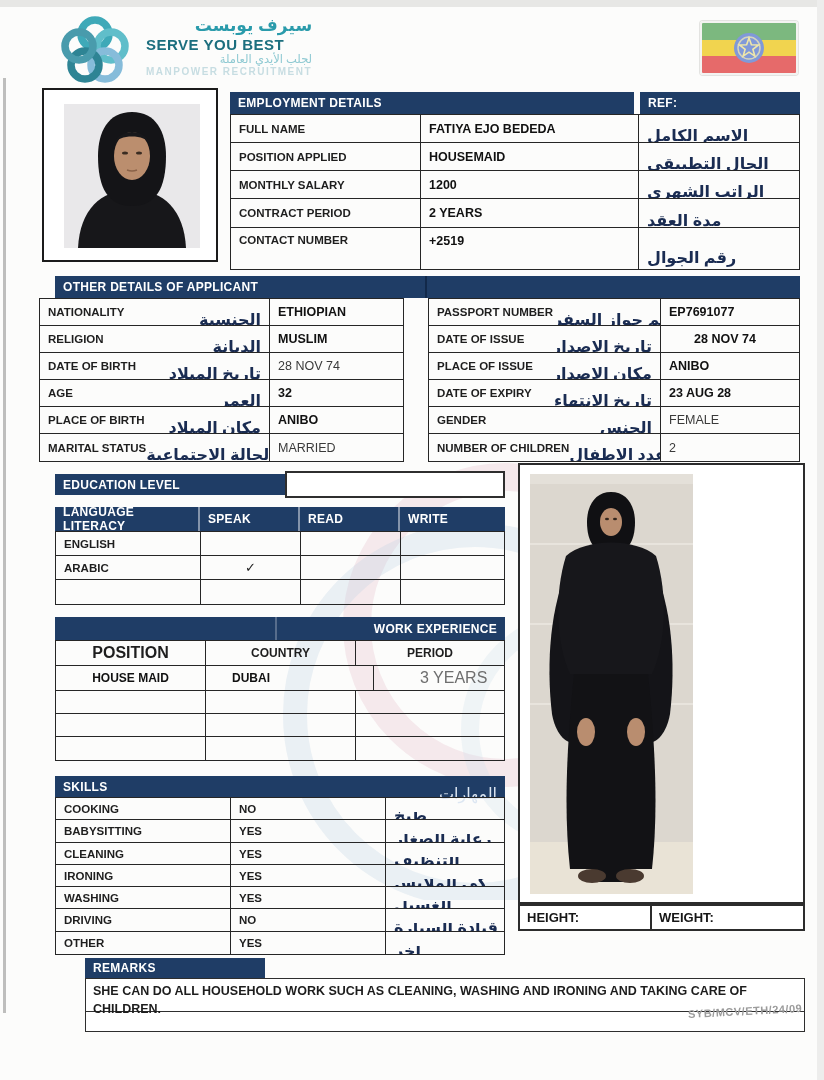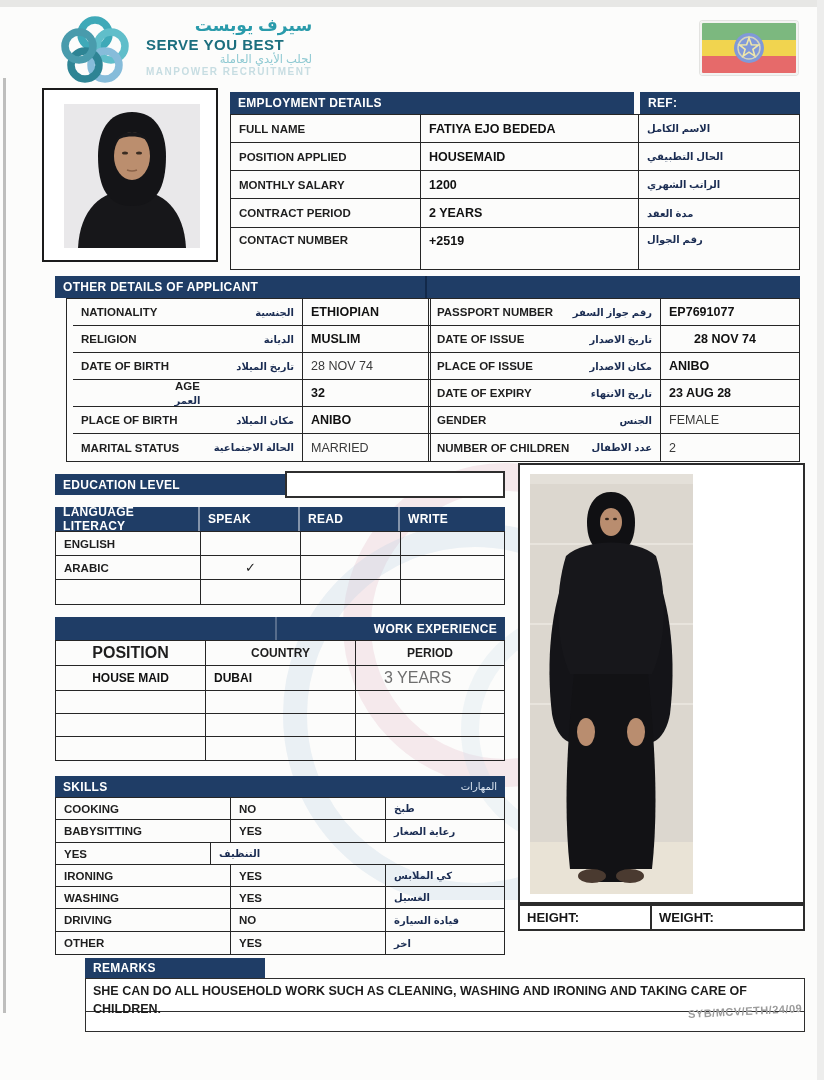--- a/index.html
+++ b/index.html
@@ -17,21 +17,21 @@
          display:flex; align-items:center; padding:0 8px; letter-spacing:.3px; }
 
   
   .trow { display:flex; border-bottom:1.5px solid #262626; background:transparent; }
   .trow:last-child { border-bottom:none; }
   .cell { display:flex; align-items:center; padding:0 8px; overflow:hidden; white-space:nowrap; }
   .cell.br { border-right:1.5px solid #262626; }
   .lbl { font-weight:bold; font-size:11.5px; color:#1e1e1e; }
   .val { font-weight:bold; font-size:12.5px; color:#111111; }
   .val.muted { font-weight:normal; color:#3a3a3a; }
-  .ar  { direction:rtl; font-size:10px; color:#1a2c52; font-weight:bold; }
+  .ar  { direction:rtl; font-size:16px; color:#1a2c52; font-weight:bold;margin-top:14px; }
   .between { justify-content:space-between; }
   .boxed { border:1.5px solid #262626; background:transparent; }
 
   .wm { z-index:0; }
   .z1 { z-index:1; }
   .z2 { z-index:2; }
 
   
   .logo-text div { line-height:1.15; }
   .logo-ar   { color:#2a9bab; font-size:17px; font-weight:bold; direction:rtl; }
@@ -138,21 +138,21 @@
         <div class="cell ar" style="flex:1;justify-content:flex-end;align-items:flex-start;padding-top:6px;">رقم الجوال</div>
       </div>
     </div>
   </div>
 
   <div class="abs z1 bar" style="left:55px;top:276px;width:745px;height:22px;">
     <span>OTHER DETAILS OF APPLICANT</span>
     <span class="abs" style="left:370px;top:0;width:2px;height:22px;background:#12294a;"></span>
   </div>
 
-  <div class="abs z1 boxed" style="left:66px;top:298px;width:365px;padding-left:6px;">
+  <div class="abs z1 boxed" style="left:39px;top:298px;width:365px;">
     <div class="trow" style="height:27px;">
       <div class="cell br between" style="width:230px;">
           <span class="lbl">NATIONALITY</span>
           <span class="ar">الجنسية</span>
         </div>
       <div class="cell val" style="flex:1;">ETHIOPIAN</div>
     </div>
     <div class="trow" style="height:27px;">
       <div class="cell br between" style="width:230px;">
           <span class="lbl">RELIGION</span>
@@ -161,21 +161,21 @@
       <div class="cell val" style="flex:1;">MUSLIM</div>
     </div>
     <div class="trow" style="height:27px;">
       <div class="cell br between" style="width:230px;">
           <span class="lbl">DATE OF BIRTH</span>
           <span class="ar">تاريخ الميلاد</span>
         </div>
       <div class="cell val muted" style="flex:1;">28 NOV 74</div>
     </div>
     <div class="trow" style="height:27px;">
-      <div class="cell br between" style="width:230px;flex-direction:column;">
+      <div class="cell br between" style="width:230px;">
           <span class="lbl">AGE</span>
           <span class="ar">العمر</span>
         </div>
       <div class="cell val" style="flex:1;">32</div>
     </div>
     <div class="trow" style="height:27px;">
       <div class="cell br between" style="width:230px;">
           <span class="lbl">PLACE OF BIRTH</span>
           <span class="ar">مكان الميلاد</span>
         </div>
@@ -270,21 +270,21 @@
   <div class="abs z1 bar" style="left:55px;top:617px;width:450px;height:23px;justify-content:flex-end;">
     <span>WORK EXPERIENCE</span>
     <span class="abs" style="left:220px;top:0;width:2px;height:23px;background:rgba(255,255,255,.25);"></span>
   </div>
   <div class="abs z1 boxed" style="left:55px;top:640px;width:450px;">
     <div class="trow" style="height:25px;">
       <div class="cell br lbl" style="width:150px;justify-content:center;font-size:16px;">POSITION</div>
       <div class="cell br lbl" style="width:150px;justify-content:center;font-size:12px;">COUNTRY</div>
       <div class="cell lbl" style="flex:1;justify-content:center;font-size:12px;">PERIOD</div>
     </div>
-    <div class="trow" style="height:25px;">
+    <div class="trow" style="height:25px;gap:18px;">
       <div class="cell br val" style="width:150px;justify-content:center;font-size:12px;">HOUSE MAID</div>
       <div class="cell br val" style="width:150px;font-size:12px;">DUBAI</div>
       <div class="cell" style="flex:1;font-size:16px;color:#6e6e6e;padding-left:28px;">3 YEARS</div>
     </div>
     <div class="trow" style="height:23px;">
       <div class="cell br" style="width:150px;"></div>
       <div class="cell br" style="width:150px;"></div>
       <div class="cell" style="flex:1;"></div>
     </div>
     <div class="trow" style="height:23px;">
@@ -308,20 +308,21 @@
       <div class="cell br lbl" style="width:175px;">COOKING</div>
       <div class="cell br lbl" style="width:155px;">NO</div>
       <div class="cell ar" style="flex:1;justify-content:flex-end;">طبخ</div>
     </div>
     <div class="trow" style="height:23px;">
       <div class="cell br lbl" style="width:175px;">BABYSITTING</div>
       <div class="cell br lbl" style="width:155px;">YES</div>
       <div class="cell ar" style="flex:1;justify-content:flex-end;">رعاية الصغار</div>
     </div>
     <div class="trow" style="height:22px;">
+      <div class="cell br lbl" style="width:175px;">CLEANING</div>
       <div class="cell br lbl" style="width:155px;">YES</div>
       <div class="cell ar" style="flex:1;justify-content:flex-end;">التنظيف</div>
     </div>
     <div class="trow" style="height:22px;">
       <div class="cell br lbl" style="width:175px;">IRONING</div>
       <div class="cell br lbl" style="width:155px;">YES</div>
       <div class="cell ar" style="flex:1;justify-content:flex-end;">كي الملابس</div>
     </div>
     <div class="trow" style="height:22px;">
       <div class="cell br lbl" style="width:175px;">WASHING</div>

